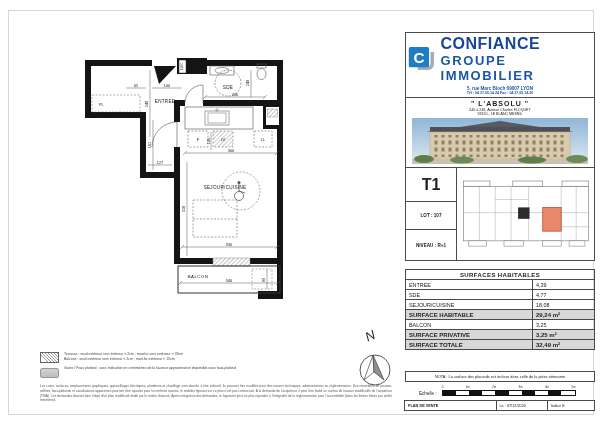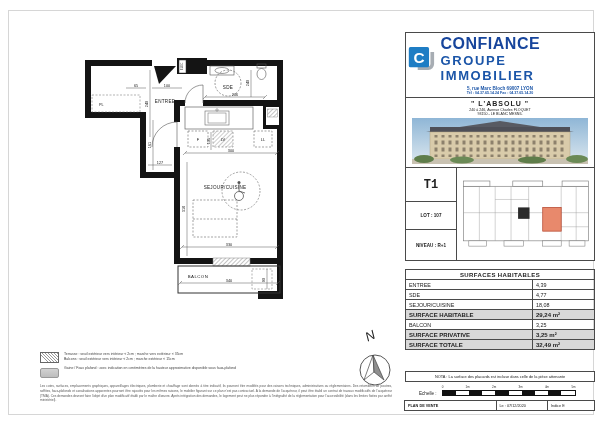--- a/index.html
+++ b/index.html
@@ -38,21 +38,21 @@
 
   .program-box{text-align:center;padding:2px 2px 3px;}
   .program-name{font-size:7px;font-weight:bold;letter-spacing:1px;}
   .program-a1{font-size:3.6px;margin-top:1px;}
   .program-a2{font-size:3.6px;}
   .photo{display:block;margin:2px auto 0;}
 
   .unit-box{display:flex;height:94px;}
   .unit-left{width:50px;border-right:1px solid #4a4a4a;display:flex;flex-direction:column;}
   .unit-type{flex:1.1;display:flex;align-items:center;justify-content:center;
-             font-size:12px;font-weight:bold;font-family:Liberation Mono, monospace;}
+             font-size:16px;font-weight:bold;}
   .unit-lot{flex:.9;border-top:1px solid #4a4a4a;display:flex;align-items:center;
             justify-content:center;font-size:4.6px;font-weight:bold;}
   .unit-level{flex:1;border-top:1px solid #4a4a4a;display:flex;align-items:center;
             justify-content:center;font-size:4.6px;font-weight:bold;}
   .unit-right{flex:1;display:flex;align-items:center;justify-content:center;padding:2px;}
 
   .surfaces{margin-top:8px;width:100%;border-collapse:collapse;}
   .surfaces th,.surfaces td{border:1px solid #4a4a4a;padding:1.5px 3px;font-size:5.4px;}
   .surfaces th{text-align:center;font-size:6px;font-weight:bold;letter-spacing:.4px;}
   .surfaces td:last-child{width:55px;}

